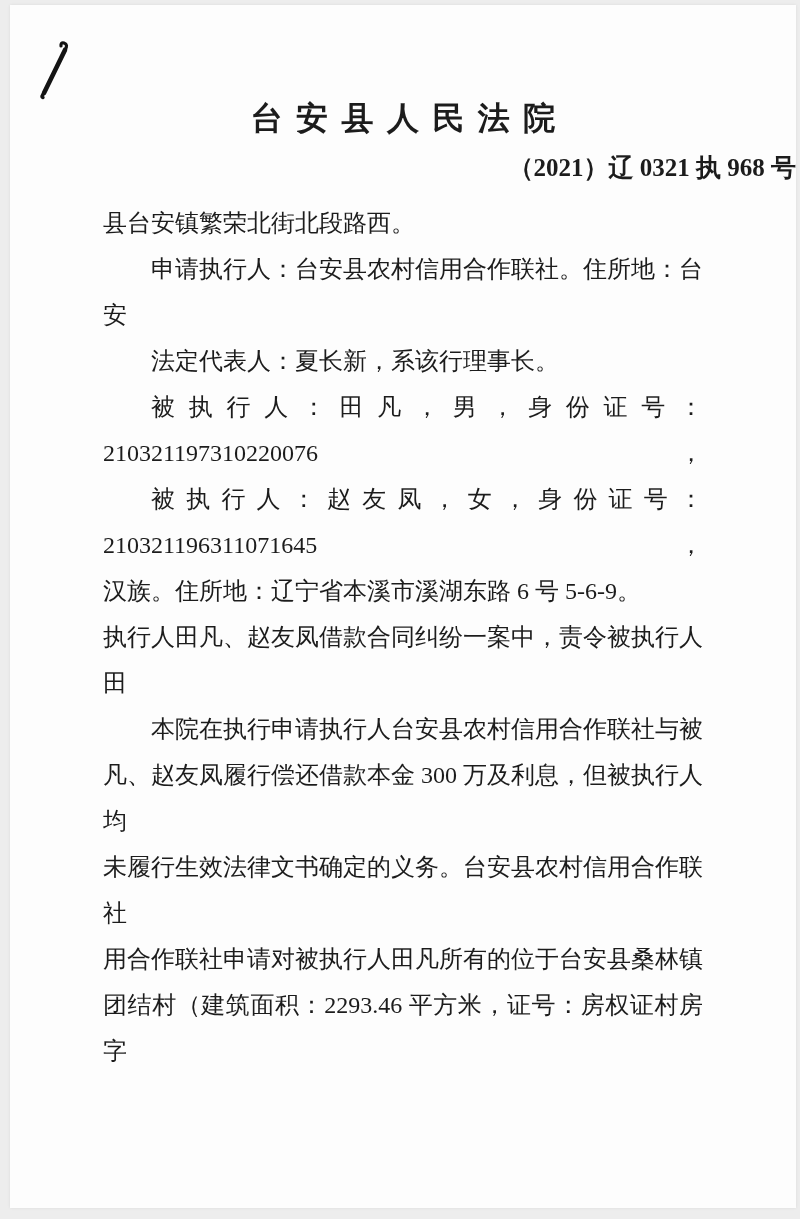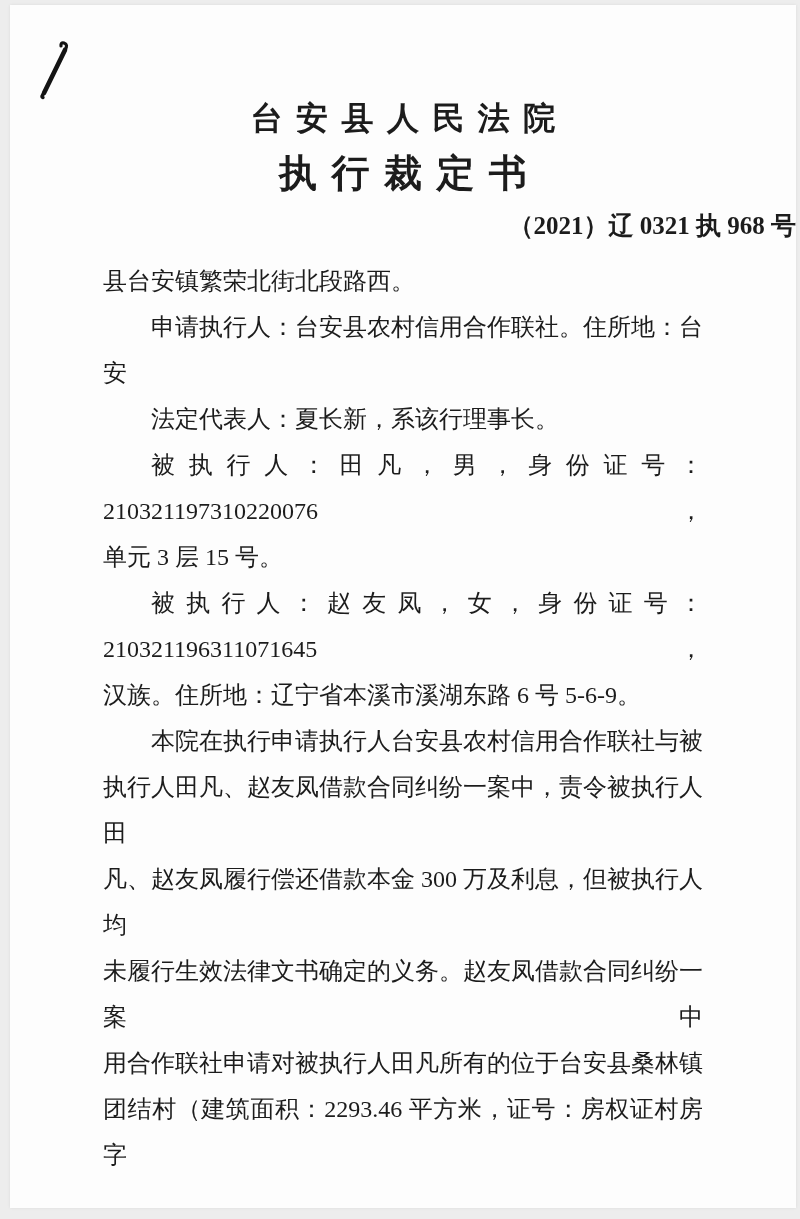--- a/index.html
+++ b/index.html
@@ -79,34 +79,32 @@
   <div class="page">
 
     <svg class="pen-mark" viewBox="0 0 44 64" xmlns="http://www.w3.org/2000/svg">
       <path d="M10 56 L31 13" stroke="#141414" stroke-width="4.6" stroke-linecap="round" fill="none"></path>
       <path d="M31 13 Q34.5 7.5 30 6 Q26.5 5.2 27 9" stroke="#141414" stroke-width="3.2" stroke-linecap="round" fill="none"></path>
       <path d="M10 56 Q6.5 60 9 60.5" stroke="#141414" stroke-width="3.4" stroke-linecap="round" fill="none"></path>
     </svg>
 
     <div class="court-name">台安县人民法院</div>
 
-    <div class="doc-title">执行裁定书</div>
 
     <div class="case-number">（2021）辽 0321 执 968 号</div>
 
     <div class="body-text">
         <div class="line lastline">县台安镇繁荣北街北段路西。</div>
         <div class="line first">申请执行人：台安县农村信用合作联社。住所地：台安</div>
         <div class="line first lastline">法定代表人：夏长新，系该行理事长。</div>
         <div class="line first">被执行人：田凡，男，身份证号：210321197310220076，</div>
-        <div class="line lastline">单元 3 层 15 号。</div>
         <div class="line first">被执行人：赵友凤，女，身份证号：210321196311071645，</div>
         <div class="line lastline">汉族。住所地：辽宁省本溪市溪湖东路 6 号 5-6-9。</div>
+        <div class="line">执行人田凡、赵友凤借款合同纠纷一案中，责令被执行人田</div>
         <div class="line first">本院在执行申请执行人台安县农村信用合作联社与被</div>
-        <div class="line">执行人田凡、赵友凤借款合同纠纷一案中，责令被执行人田</div>
         <div class="line">凡、赵友凤履行偿还借款本金 300 万及利息，但被执行人均</div>
-        <div class="line">未履行生效法律文书确定的义务。赵友凤借款合同纠纷一案中</div>
+        <div class="line">未履行生效法律文书确定的义务。台安县农村信用合作联社</div>
         <div class="line">用合作联社申请对被执行人田凡所有的位于台安县桑林镇</div>
         <div class="line">团结村（建筑面积：2293.46 平方米，证号：房权证村房字</div>
       </div>
 
   </div>
 </div>
 
 </body></html>

